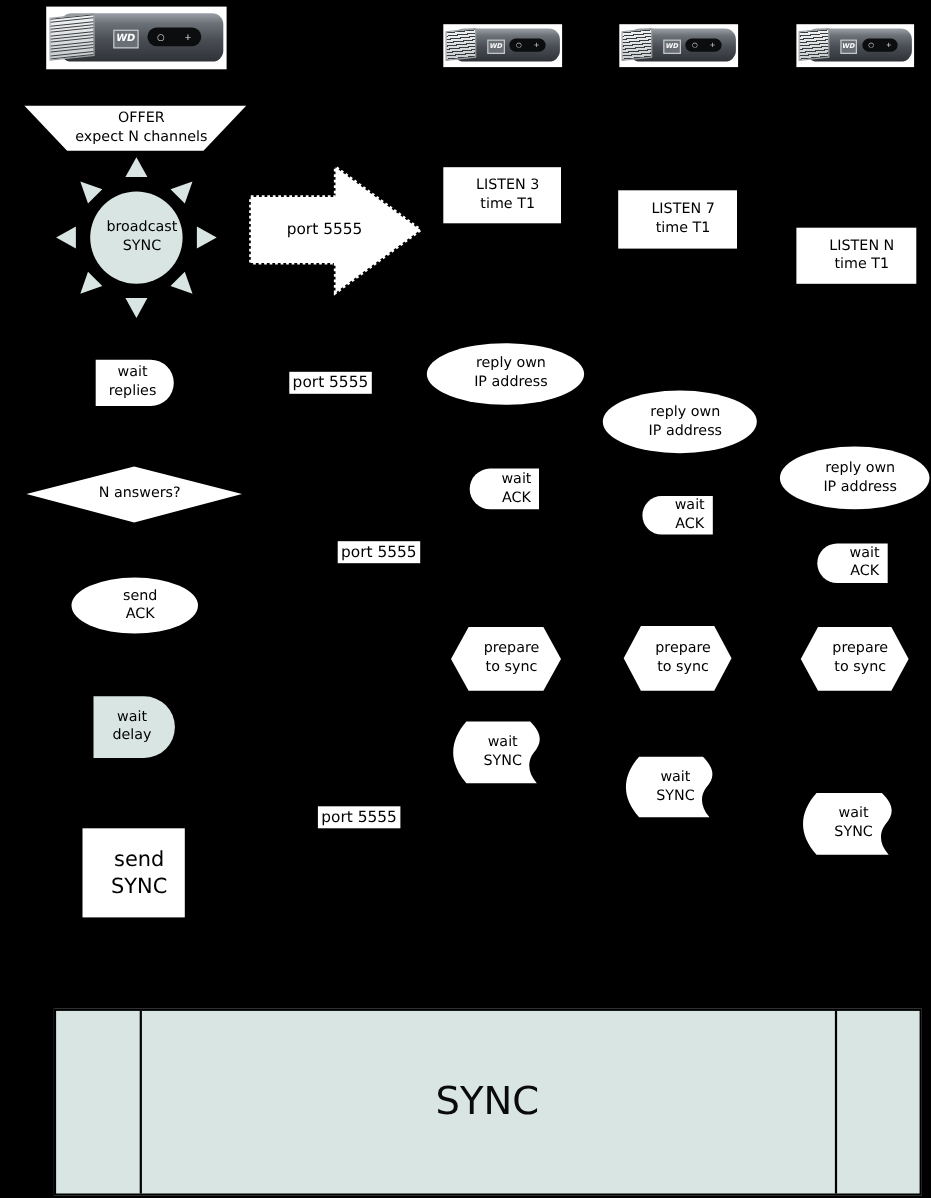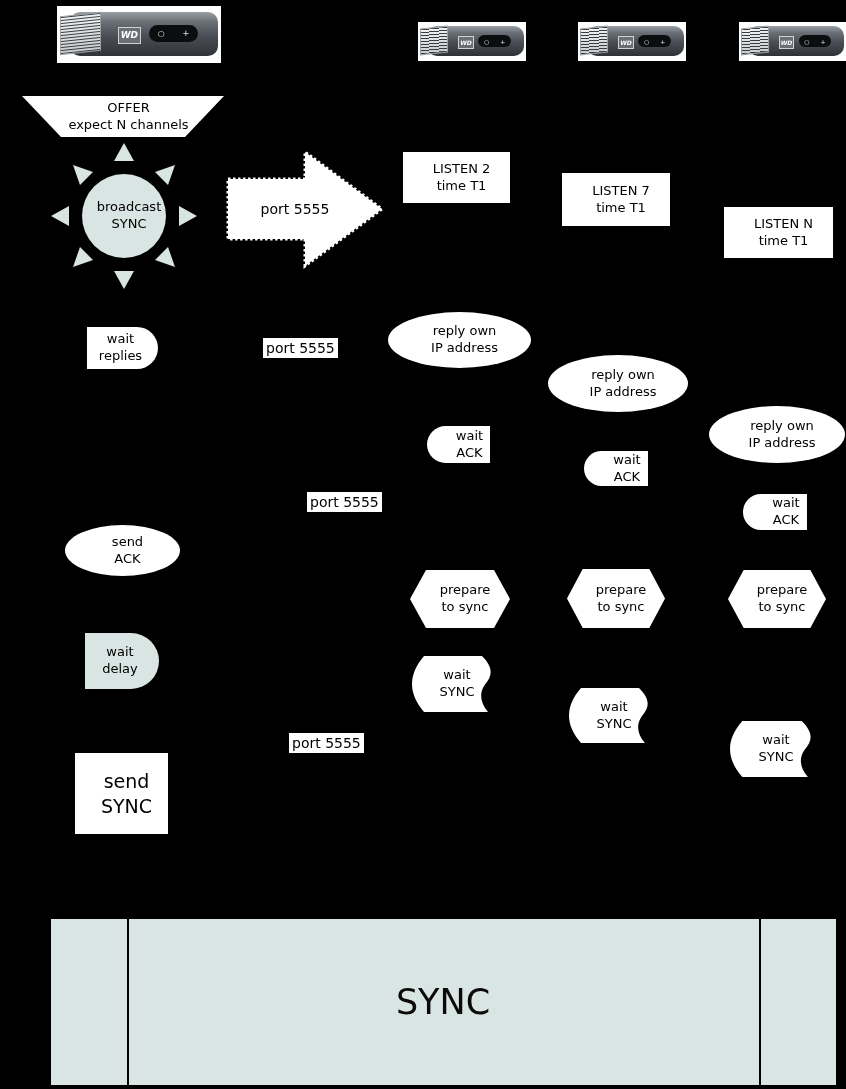--- a/index.html
+++ b/index.html
@@ -27,21 +27,21 @@
     font-size:14px;line-height:20px;height:20px;padding:0 3px;
     text-align:center;
   }
   
   .delay-r{background:#fff;border-radius:0 21px 21px 0;}
   .delay-r .lbl{padding-right:14px;}
   .delay-r.accent{background:#d8e5e2;border-radius:0 28px 28px 0;}
   .delay-l{background:#fff;border-radius:19px 0 0 19px;}
   .delay-l .lbl{padding-left:12px;}
   
-  .device{position:absolute;background:#fff;margin-left:15px;}
+  .device{position:absolute;background:#fff;}
   .device .body{
     position:absolute;left:8%;top:10%;right:2%;bottom:12%;
     background:linear-gradient(180deg,#9aa0a6 0%,#6b7077 22%,#4a4e54 55%,#2f3237 100%);
     border-radius:10px;
   }
   .device .panel{
     position:absolute;left:2%;top:14%;width:24%;bottom:18%;
     background:
       repeating-linear-gradient(180deg,#3a3d40 0 1px,transparent 1px 3px),
       linear-gradient(180deg,#f2f3f4,#c9ccce);
@@ -144,20 +144,26 @@
     </svg>
     <div class="lbl">broadcast
 SYNC</div>
   </div>
 
   <div class="node delay-r" style="left:87px;top:327px;width:71px;height:42px;">
     <div class="lbl">wait
 replies</div>
   </div>
 
+  <div class="node" style="left:23px;top:423px;width:198px;height:53px;">
+    <svg class="shape-svg" viewBox="0 0 198 53" preserveAspectRatio="none">
+        <polygon points="99,1 197,26 99,52 1,26" fill="#ffffff"></polygon>
+      </svg>
+    <div class="lbl">N answers?</div>
+  </div>
 
   <div class="node ellipse" style="left:65px;top:525px;width:115px;height:51px;">
     <div class="lbl">send
 ACK</div>
   </div>
 
   <div class="node delay-r accent" style="left:85px;top:633px;width:74px;height:56px;">
     <div class="lbl">wait
 delay</div>
   </div>
@@ -172,21 +178,21 @@
       <polygon points="6,35 83,35 83,8 160,65 83,122 83,95 6,95" fill="#ffffff" stroke="#ffffff" stroke-width="3" stroke-dasharray="2.5 2.5"></polygon>
     </svg>
     <div class="lbl" style="padding-right:30px;">port 5555</div>
   </div>
 
   <div class="portlabel" style="left:263px;top:338px;">port 5555</div>
   <div class="portlabel" style="left:307px;top:492px;">port 5555</div>
   <div class="portlabel" style="left:289px;top:733px;">port 5555</div>
 
   <div class="node box" style="left:403px;top:152px;width:107px;height:51px;">
-    <div class="lbl">LISTEN 2
+    <div class="lbl">LISTEN 3
 time T1</div>
   </div>
   <div class="node ellipse" style="left:388px;top:312px;width:143px;height:56px;">
     <div class="lbl">reply own
 IP address</div>
   </div>
   <div class="node delay-l" style="left:427px;top:426px;width:63px;height:37px;">
     <div class="lbl">wait
 ACK</div>
   </div>

